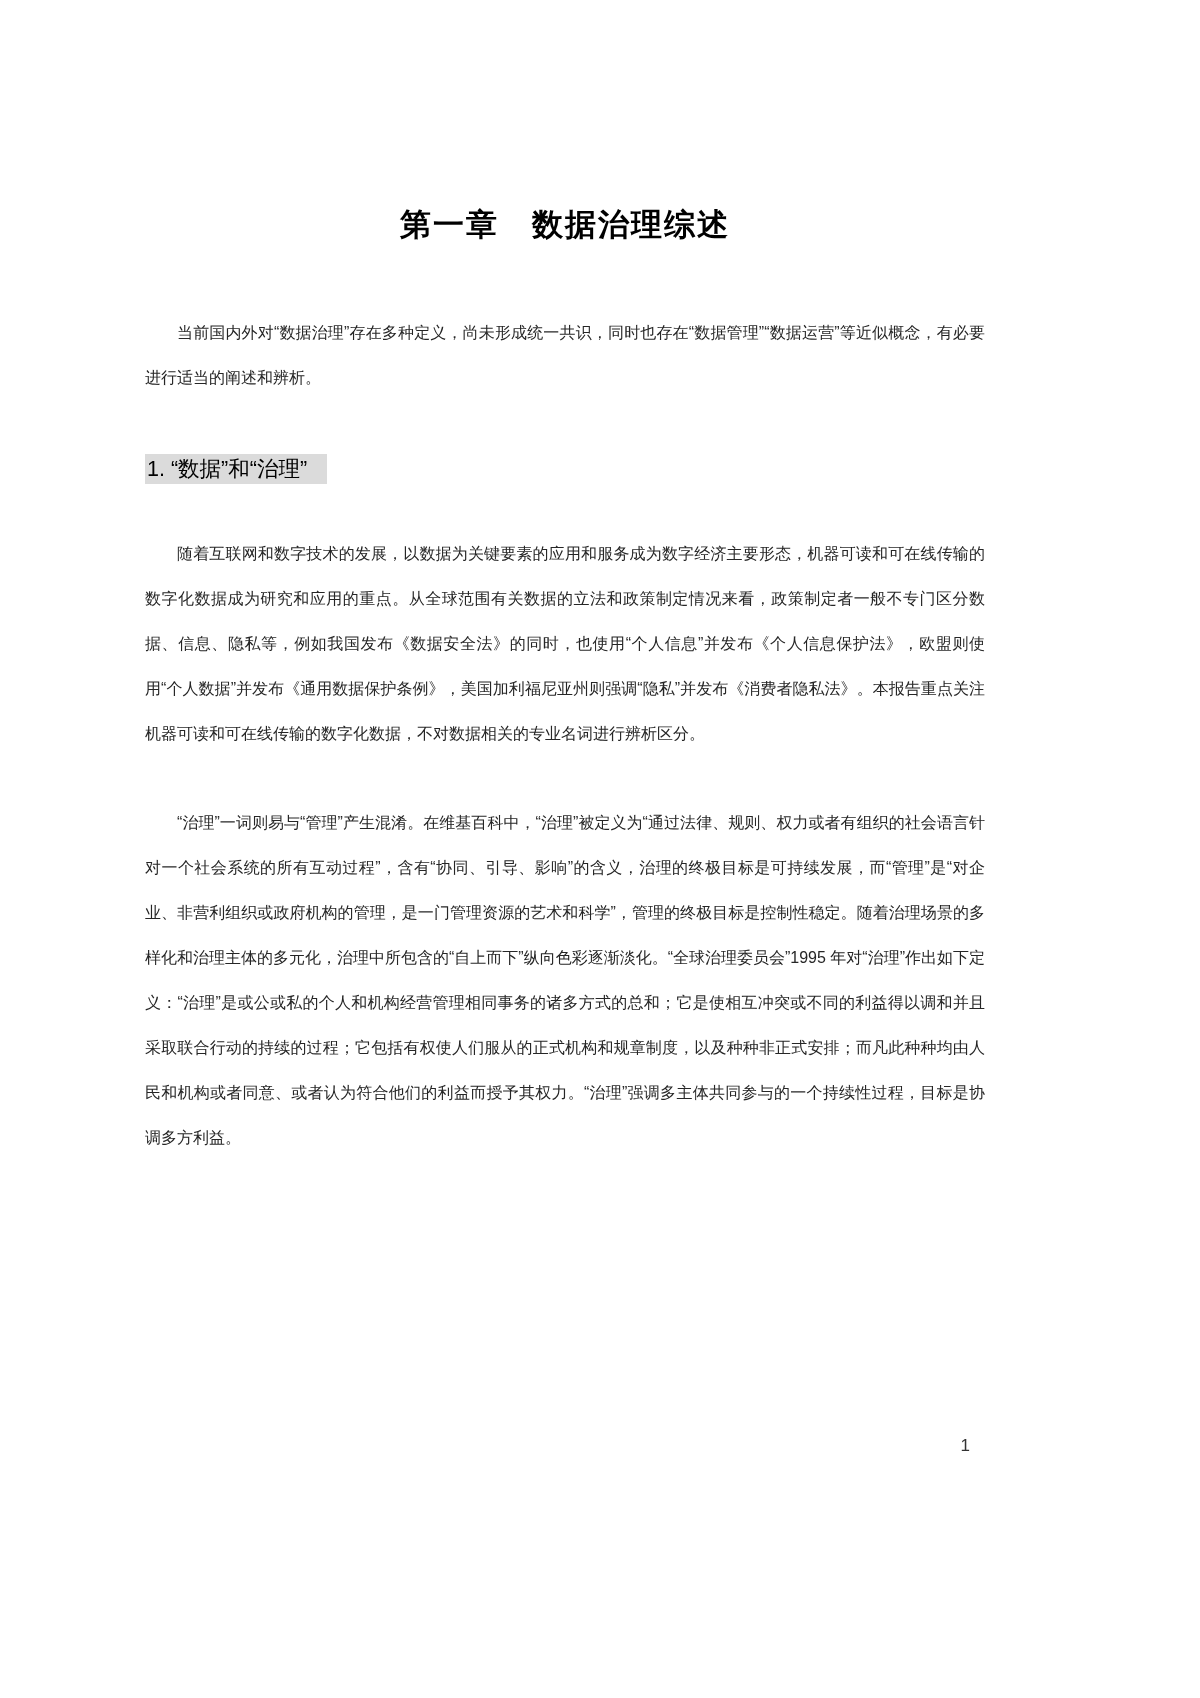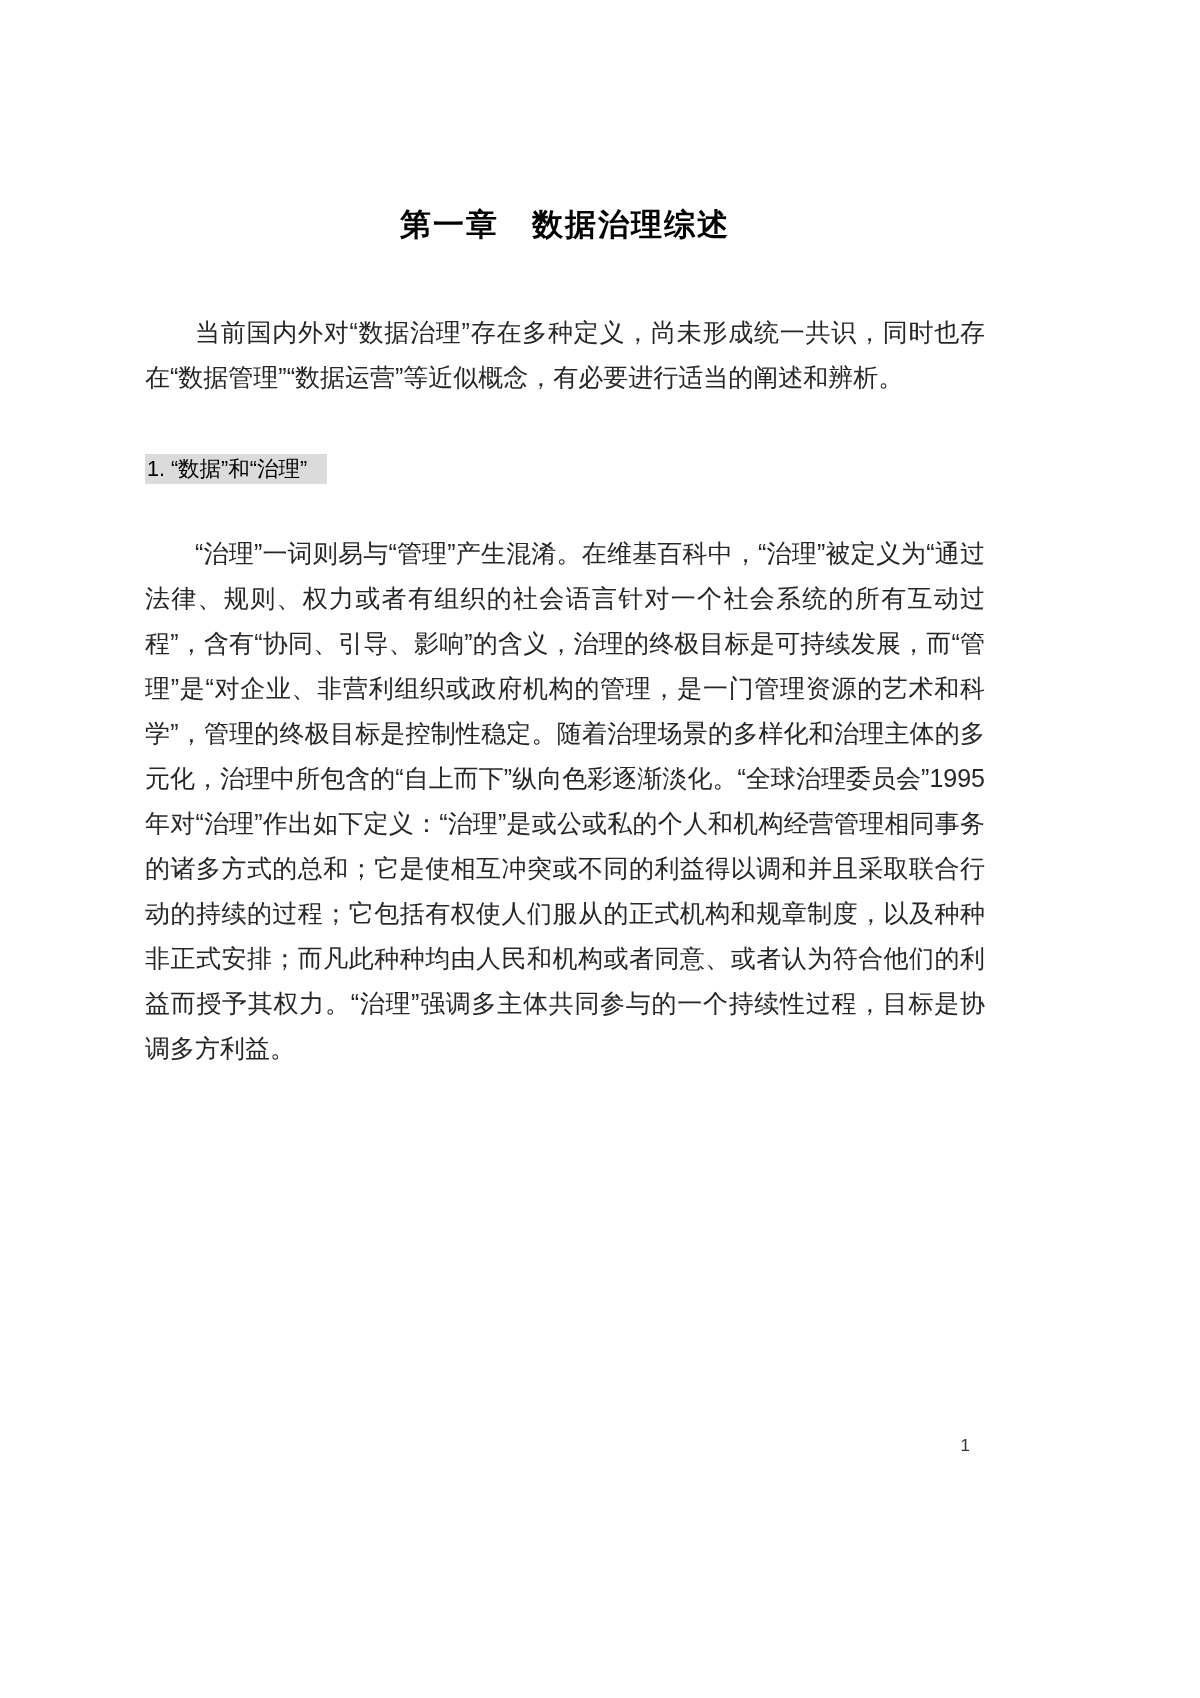--- a/index.html
+++ b/index.html
@@ -26,21 +26,21 @@
   }
   .heading-blue {
     margin: 0 0 46px 0;
     font-size: 23px;
     font-weight: normal;
     letter-spacing: 1px;
     color: #2E74B5;
   }
   .para {
     margin: 0;
-    font-size: 25px;
+    font-size: 16px;
     line-height: 45px;
     text-align: justify;
     text-indent: 2em;
     color: #262626;
   }
   .section-heading {
     margin: 54px 0 48px 0;
     font-size: 21.5px;
     font-weight: normal;
     color: #000000;
@@ -65,18 +65,19 @@
 
 <div class="page">
 
   <h1 class="doc-title">第一章　数据治理综述</h1>
 
 
   <p class="para">当前国内外对“数据治理”存在多种定义，尚未形成统一共识，同时也存在“数据管理”“数据运营”等近似概念，有必要进行适当的阐述和辨析。</p>
 
   <h3 class="section-heading"><span class="highlight">1. “数据”和“治理”</span></h3>
 
+  <p class="para">随着互联网和数字技术的发展，以数据为关键要素的应用和服务成为数字经济主要形态，机器可读和可在线传输的数字化数据成为研究和应用的重点。从全球范围有关数据的立法和政策制定情况来看，政策制定者一般不专门区分数据、信息、隐私等，例如我国发布《数据安全法》的同时，也使用“个人信息”并发布《个人信息保护法》，欧盟则使用“个人数据”并发布《通用数据保护条例》，美国加利福尼亚州则强调“隐私”并发布《消费者隐私法》。本报告重点关注机器可读和可在线传输的数字化数据，不对数据相关的专业名词进行辨析区分。</p>
 
   <p class="para para-gap">“治理”一词则易与“管理”产生混淆。在维基百科中，“治理”被定义为“通过法律、规则、权力或者有组织的社会语言针对一个社会系统的所有互动过程”，含有“协同、引导、影响”的含义，治理的终极目标是可持续发展，而“管理”是“对企业、非营利组织或政府机构的管理，是一门管理资源的艺术和科学”，管理的终极目标是控制性稳定。随着治理场景的多样化和治理主体的多元化，治理中所包含的“自上而下”纵向色彩逐渐淡化。“全球治理委员会”1995 年对“治理”作出如下定义：“治理”是或公或私的个人和机构经营管理相同事务的诸多方式的总和；它是使相互冲突或不同的利益得以调和并且采取联合行动的持续的过程；它包括有权使人们服从的正式机构和规章制度，以及种种非正式安排；而凡此种种均由人民和机构或者同意、或者认为符合他们的利益而授予其权力。“治理”强调多主体共同参与的一个持续性过程，目标是协调多方利益。</p>
 
   <div class="page-number">1</div>
 
 </div>
 
 </body></html>

